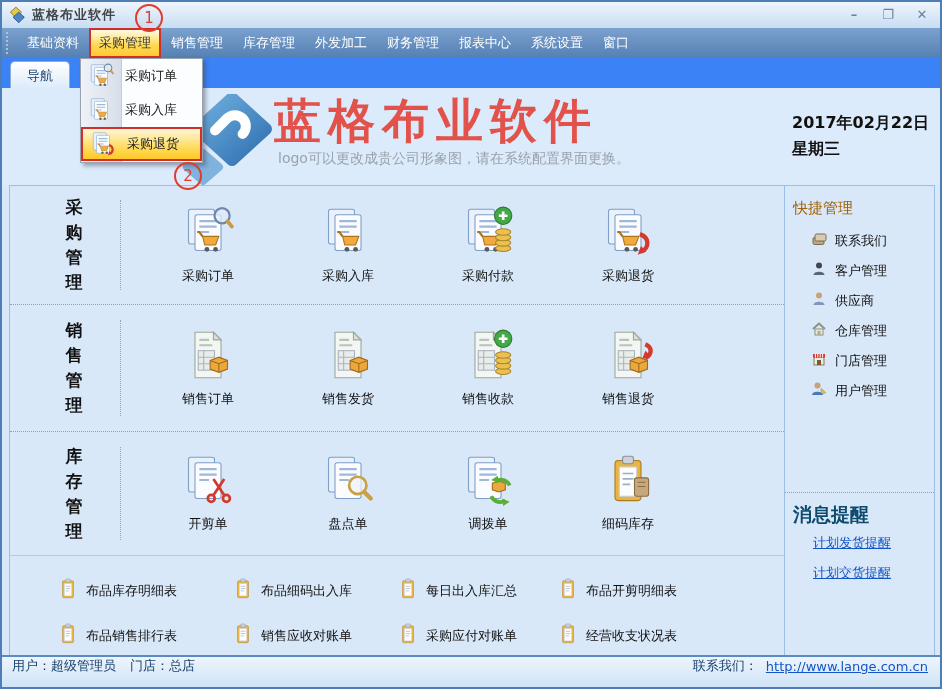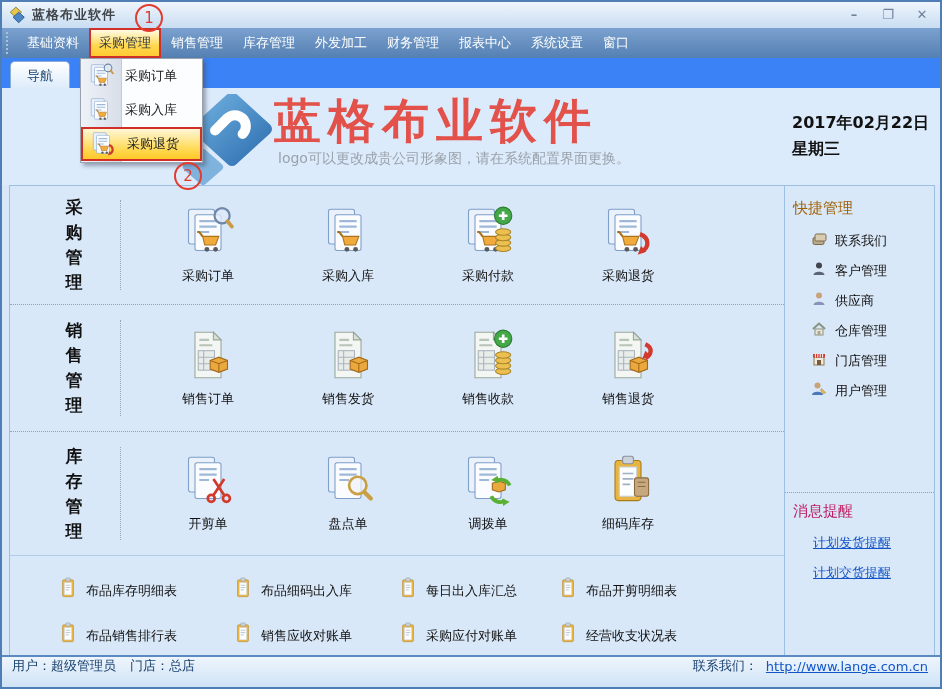--- a/index.html
+++ b/index.html
@@ -44,30 +44,30 @@
   .section:nth-child(3){height:123px;border-bottom:1px solid #aecdec;}
   .sec-title{position:absolute;left:46px;top:50%;transform:translateY(-50%);width:36px;
     text-align:center;font-size:17px;font-weight:bold;color:#111;line-height:25px;}
   .sec-divider{position:absolute;left:110px;top:12%;height:76%;border-left:1px dotted #94a6ba;}
   .sec-items{position:absolute;left:128px;top:0;bottom:0;display:flex;align-items:center;}
   .big-item{width:140px;display:flex;flex-direction:column;align-items:center;cursor:pointer;}
   .big-item .lbl{margin-top:5px;font-size:13px;color:#111;}
   
   #reports{position:absolute;left:0;top:368px;width:774px;height:102px;padding:14px 0 0 47px;box-sizing:border-box;}
   .rep-row{display:grid;grid-template-columns:175px 165px 160px auto;height:45px;align-items:center;}
-  .rep-item{display:flex;align-items:center;gap:7px;cursor:pointer;font-family:Liberation Mono, monospace;}
+  .rep-item{display:flex;align-items:center;gap:7px;cursor:pointer;}
   .rep-item .lbl{font-size:13px;color:#111;}
   
   #sidebar{position:absolute;left:774px;top:0;width:150px;height:470px;border-left:1px solid #9cbfe4;box-sizing:border-box;}
   #quick-title{margin:13px 0 0 8px;font-size:15px;font-weight:normal;color:#a16207;}
   #quick-list{margin-top:8px;}
   .side-item{display:flex;align-items:center;gap:8px;height:30px;padding-left:26px;cursor:pointer;}
   .side-item .lbl{font-size:13px;color:#111;}
   #side-sep{margin:4px 0 0 0;border-top:1px dotted #8fa3b8;position:absolute;left:0;right:0;top:302px;}
-  #msg-title{position:absolute;left:8px;top:316px;font-size:15px;font-weight:normal;color:#be185d;}
+  #msg-title{position:absolute;left:8px;top:316px;font-size:19px;font-weight:bold;color:#0c4a6e;}
   .msg-link{position:absolute;left:28px;font-size:13px;color:#1355c8;text-decoration:underline;cursor:pointer;}
   
   #statusbar{position:absolute;left:0;right:0;bottom:0;height:30px;
     border-top:2px solid #5b8ac2;background:linear-gradient(#eef5fd,#cfe3f6);
     display:flex;align-items:flex-start;font-size:13px;color:#17406e;}
   #status-left{margin-left:10px;display:flex;gap:14px;}
   #status-right{position:absolute;right:12px;display:flex;gap:8px;align-items:center;}
   #contact-link{color:#1355c8;text-decoration:underline;cursor:pointer;}
   
   #dropdown{position:absolute;left:78px;top:56px;width:121px;height:103px;background:#fcfdfe;

